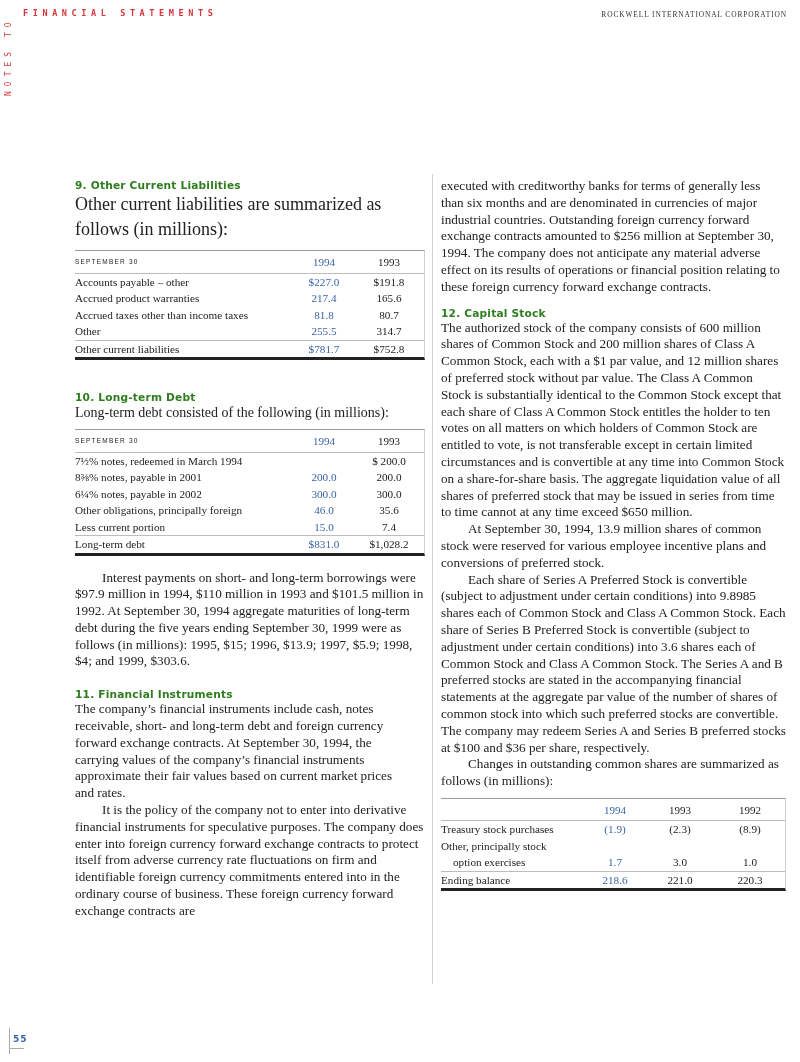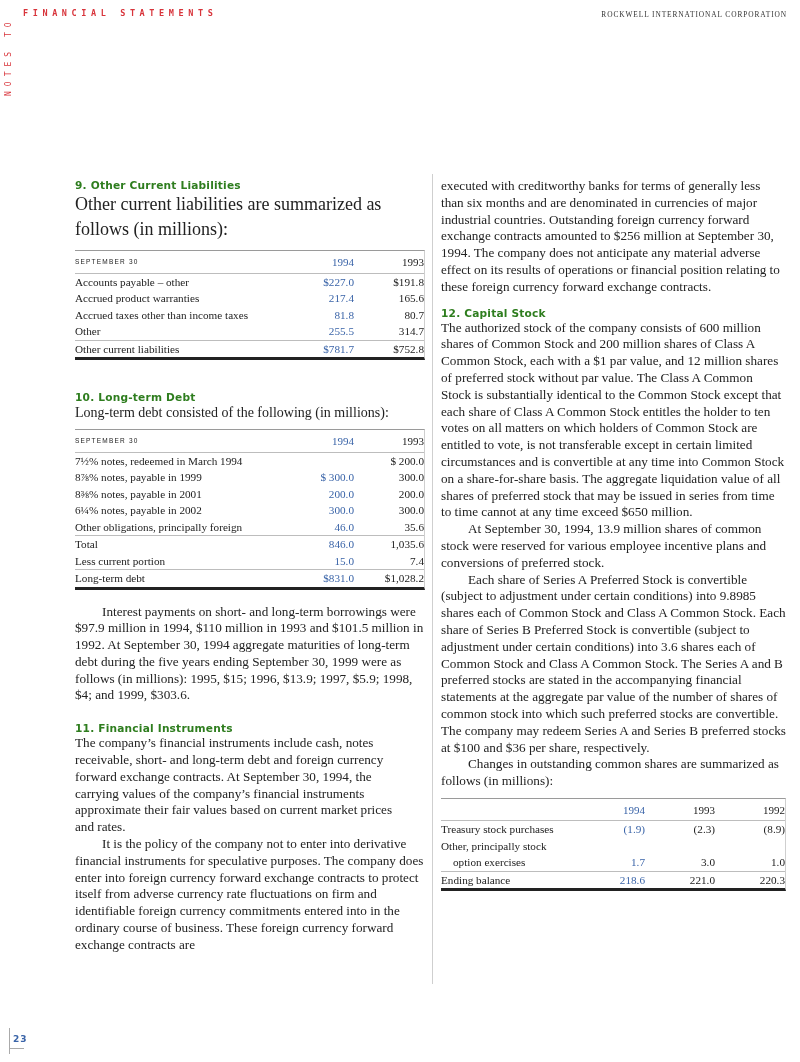--- a/index.html
+++ b/index.html
@@ -21,21 +21,21 @@
     .col-right { left: 441px; width: 345px; }
     .vdivider { position: absolute; left: 432px; top: 174px; width: 1px; height: 810px; background: #cfcfcf; }
 
     h3 { font-family: "DejaVu Sans", sans-serif; font-weight: bold; font-size: 10.6px;
          color: #2e7d1e; margin: 0; line-height: 14px; letter-spacing: 0.2px; }
     p { margin: 0; }
     p.indent { text-indent: 27px; }
 
     table.fin { width: 100%; border-collapse: collapse; font-size: 11.2px; line-height: 14.5px; }
     table.fin td { padding: 1px 0; }
-    table.fin td.num { text-align: right; width: 60px; }
+    table.fin td.num { text-align: center; width: 60px; }
     table.fin td.num.wide { width: 70px; }
     table.fin .c94 { color: #3a64a8; }
     table.fin tr.hdr td { font-size: 11px; padding-top: 4px; padding-bottom: 3px; border-bottom: 1px solid #bdbdbd; }
     table.fin tr.hdr td.lbl { font-size: 6.5px; letter-spacing: 1.2px; font-family: "Liberation Sans", sans-serif; }
     table.fin tr.sep td { border-top: 1px solid #bdbdbd; }
     .tblwrap { border-top: 1px solid #9a9a9a; border-bottom: 3px solid #222; border-right: 1px solid #cfcfcf; margin-top: 8px; }
 
     .page-num { position: absolute; left: 13px; top: 1034px; font-family: "DejaVu Sans", sans-serif;
       font-size: 9px; font-weight: bold; color: #3a64a8; letter-spacing: 1px; }
     .page-mark { position: absolute; left: 9px; top: 1028px; width: 14px; height: 26px;
@@ -103,43 +103,33 @@
         <td class="lbl">SEPTEMBER 30</td>
         <td class="num c94">1994</td>
         <td class="num wide">1993</td>
       </tr>
       <tr>
         <td>7½% notes, redeemed in March 1994</td>
         <td class="num c94"></td>
         <td class="num wide">$ 200.0</td>
       </tr>
       <tr>
-        <td>8⅞% notes, payable in 1999</td>
-        <td class="num c94">$ 300.0</td>
-        <td class="num wide">300.0</td>
-      </tr>
-      <tr>
         <td>8⅜% notes, payable in 2001</td>
         <td class="num c94">200.0</td>
         <td class="num wide">200.0</td>
       </tr>
       <tr>
         <td>6¼% notes, payable in 2002</td>
         <td class="num c94">300.0</td>
         <td class="num wide">300.0</td>
       </tr>
       <tr>
         <td>Other obligations, principally foreign</td>
         <td class="num c94">46.0</td>
         <td class="num wide">35.6</td>
-      </tr>
-      <tr class="sep">
-        <td>Total</td>
-        <td class="num c94">846.0</td>
-        <td class="num wide">1,035.6</td>
       </tr>
       <tr>
         <td>Less current portion</td>
         <td class="num c94">15.0</td>
         <td class="num wide">7.4</td>
       </tr>
       <tr class="sep">
         <td>Long-term debt</td>
         <td class="num c94">$831.0</td>
         <td class="num wide">$1,028.2</td>
@@ -199,13 +189,13 @@
         <td class="num c94">218.6</td>
         <td class="num wide">221.0</td>
         <td class="num wide">220.3</td>
       </tr>
     </tbody>
       </table>
   </div>
 </div>
 
 <div class="page-mark"></div>
-<div class="page-num">23</div>
+<div class="page-num">55</div>
 
 </body></html>

